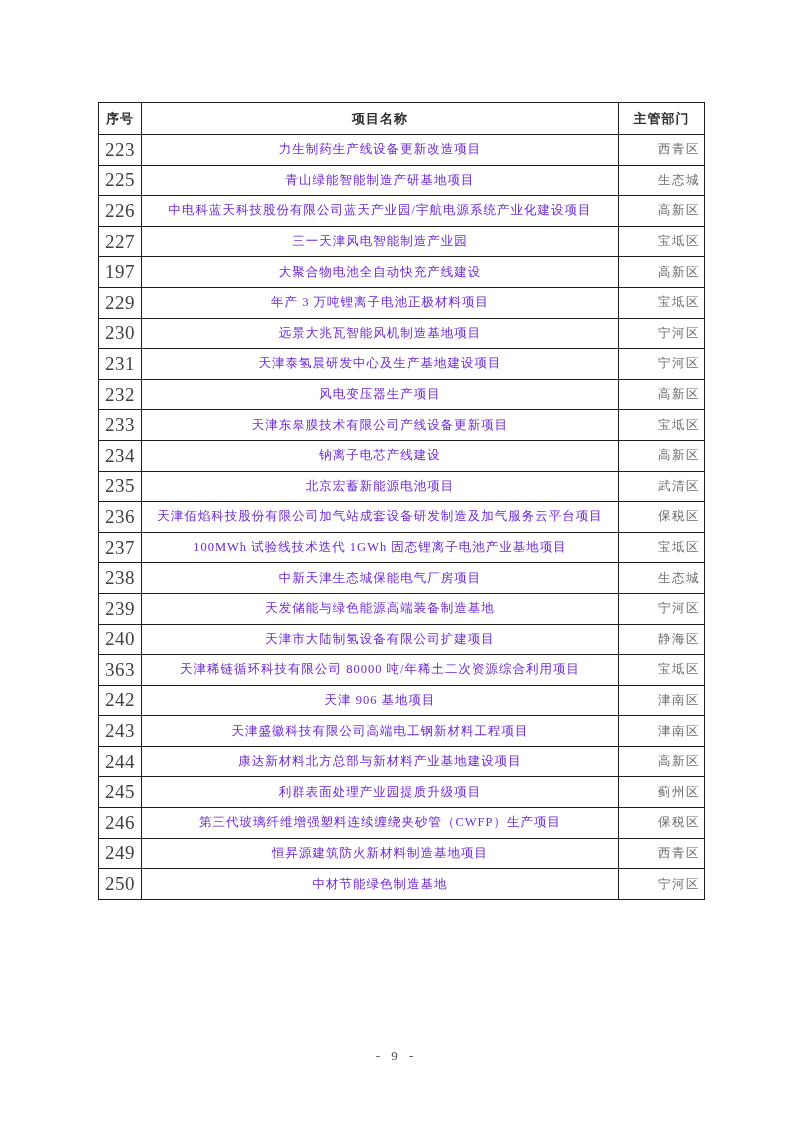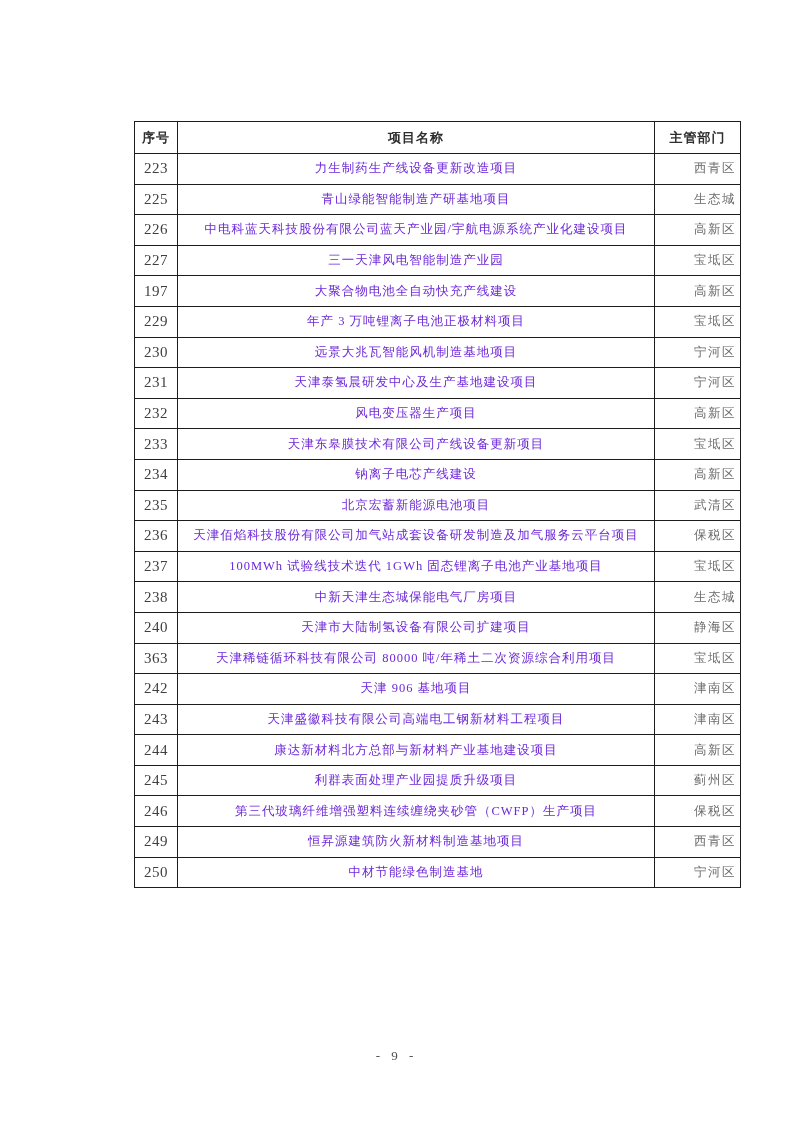--- a/index.html
+++ b/index.html
@@ -11,25 +11,24 @@
     position: relative;
     width: 793px;
     height: 1122px;
     background: #ffffff;
     font-family: "Liberation Serif", "DejaVu Serif", serif;
     overflow: hidden;
   }
   table.project-table {
     position: absolute;
     left: 98px;
-    top: 121px;
+    top: 102px;
     width: 606px;
     border-collapse: collapse;
     table-layout: fixed;
-    margin-left: 36px;
   }
   .project-table col.col-no   { width: 43px; }
   .project-table col.col-name { width: 477px; }
   .project-table col.col-dept { width: 86px; }
   .project-table th,
   .project-table td {
     border: 1px solid #1c1c1c;
     text-align: center;
     vertical-align: middle;
     padding: 0 4px;
@@ -41,21 +40,21 @@
     font-weight: bold;
     color: #2e2e2e;
     letter-spacing: 1px;
   }
   .project-table tbody td {
     height: 29.6px;
     font-size: 12.5px;
   }
   .project-table tbody td.cell-no {
     color: #3f3f3f;
-    font-size: 15px;
+    font-size: 19px;
     letter-spacing: 0.5px;
   }
   .project-table tbody td.cell-name {
     color: #6d28d9;
     letter-spacing: 1px;
   }
   .project-table tbody td.cell-dept {
     color: #6a6a6a;
     letter-spacing: 1.5px;
     text-align: right;
@@ -160,20 +159,25 @@
           <td class="cell-no">237</td>
           <td class="cell-name">100MWh 试验线技术迭代 1GWh 固态锂离子电池产业基地项目</td>
           <td class="cell-dept">宝坻区</td>
         </tr>
         <tr>
           <td class="cell-no">238</td>
           <td class="cell-name">中新天津生态城保能电气厂房项目</td>
           <td class="cell-dept">生态城</td>
         </tr>
         <tr>
+          <td class="cell-no">239</td>
+          <td class="cell-name">天发储能与绿色能源高端装备制造基地</td>
+          <td class="cell-dept">宁河区</td>
+        </tr>
+        <tr>
           <td class="cell-no">240</td>
           <td class="cell-name">天津市大陆制氢设备有限公司扩建项目</td>
           <td class="cell-dept">静海区</td>
         </tr>
         <tr>
           <td class="cell-no">363</td>
           <td class="cell-name">天津稀链循环科技有限公司 80000 吨/年稀土二次资源综合利用项目</td>
           <td class="cell-dept">宝坻区</td>
         </tr>
         <tr>

